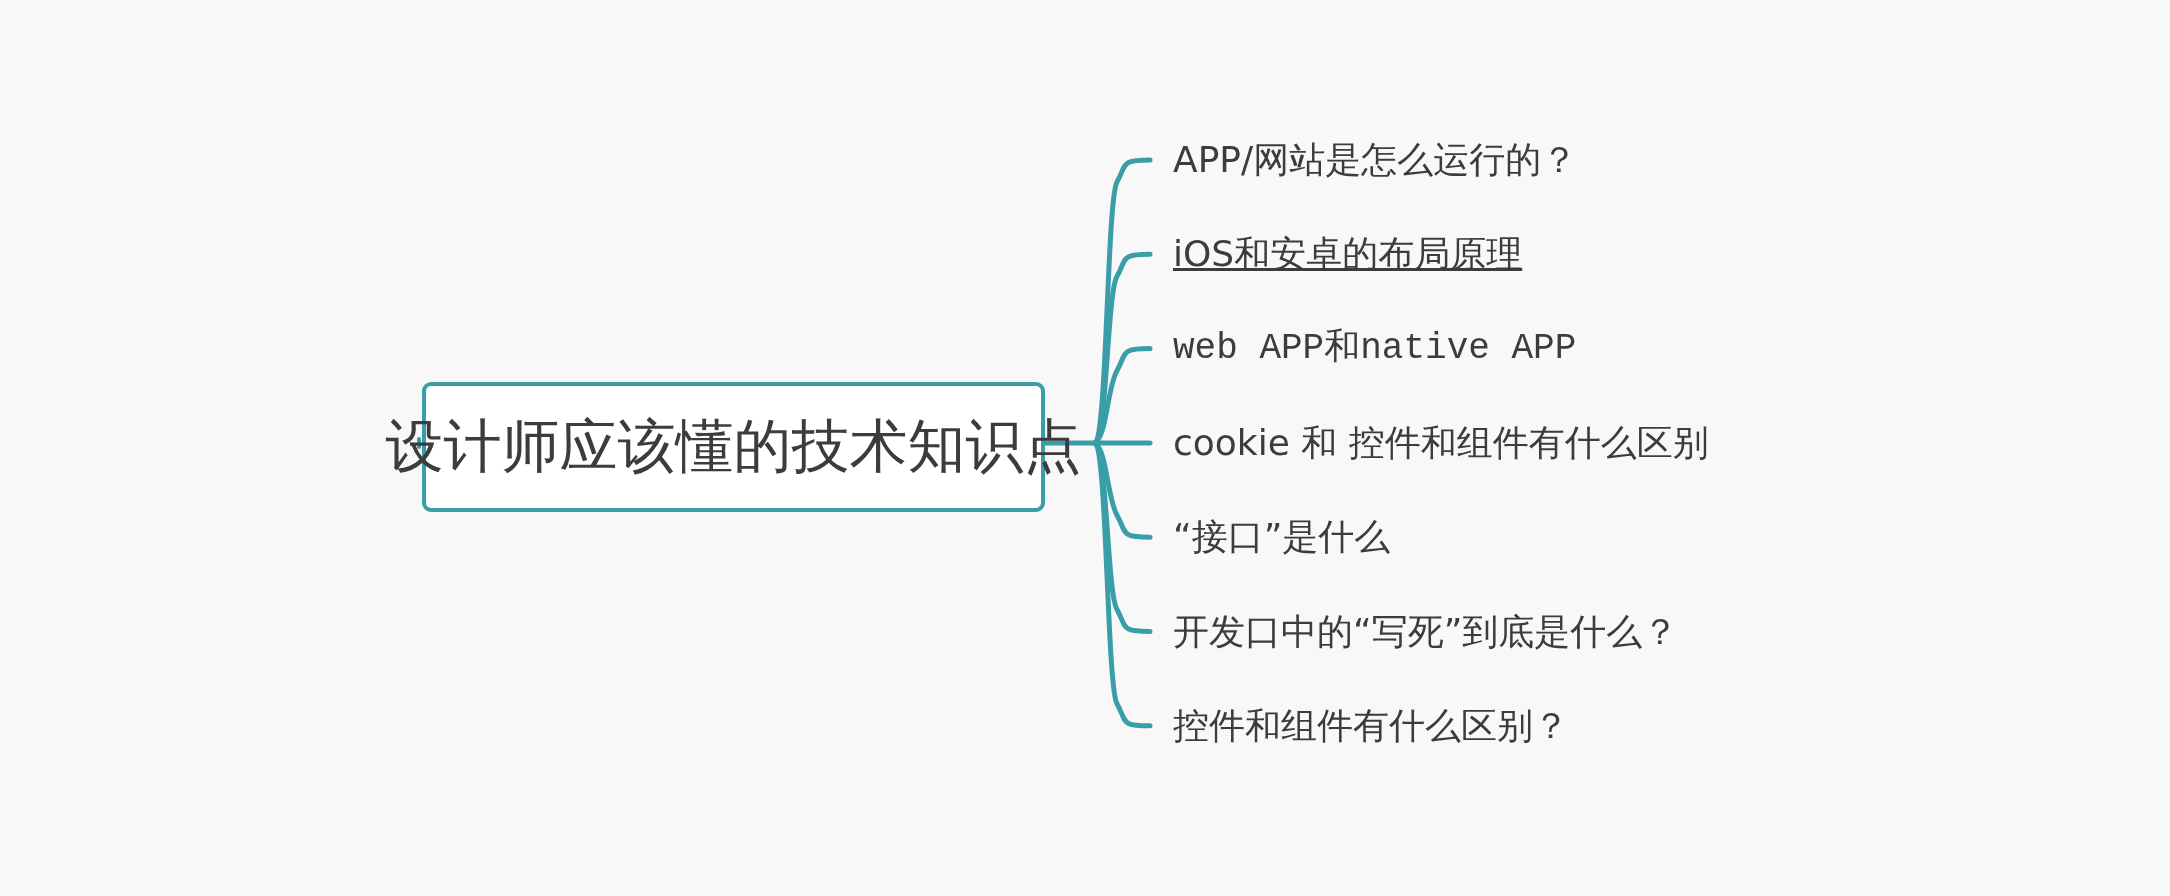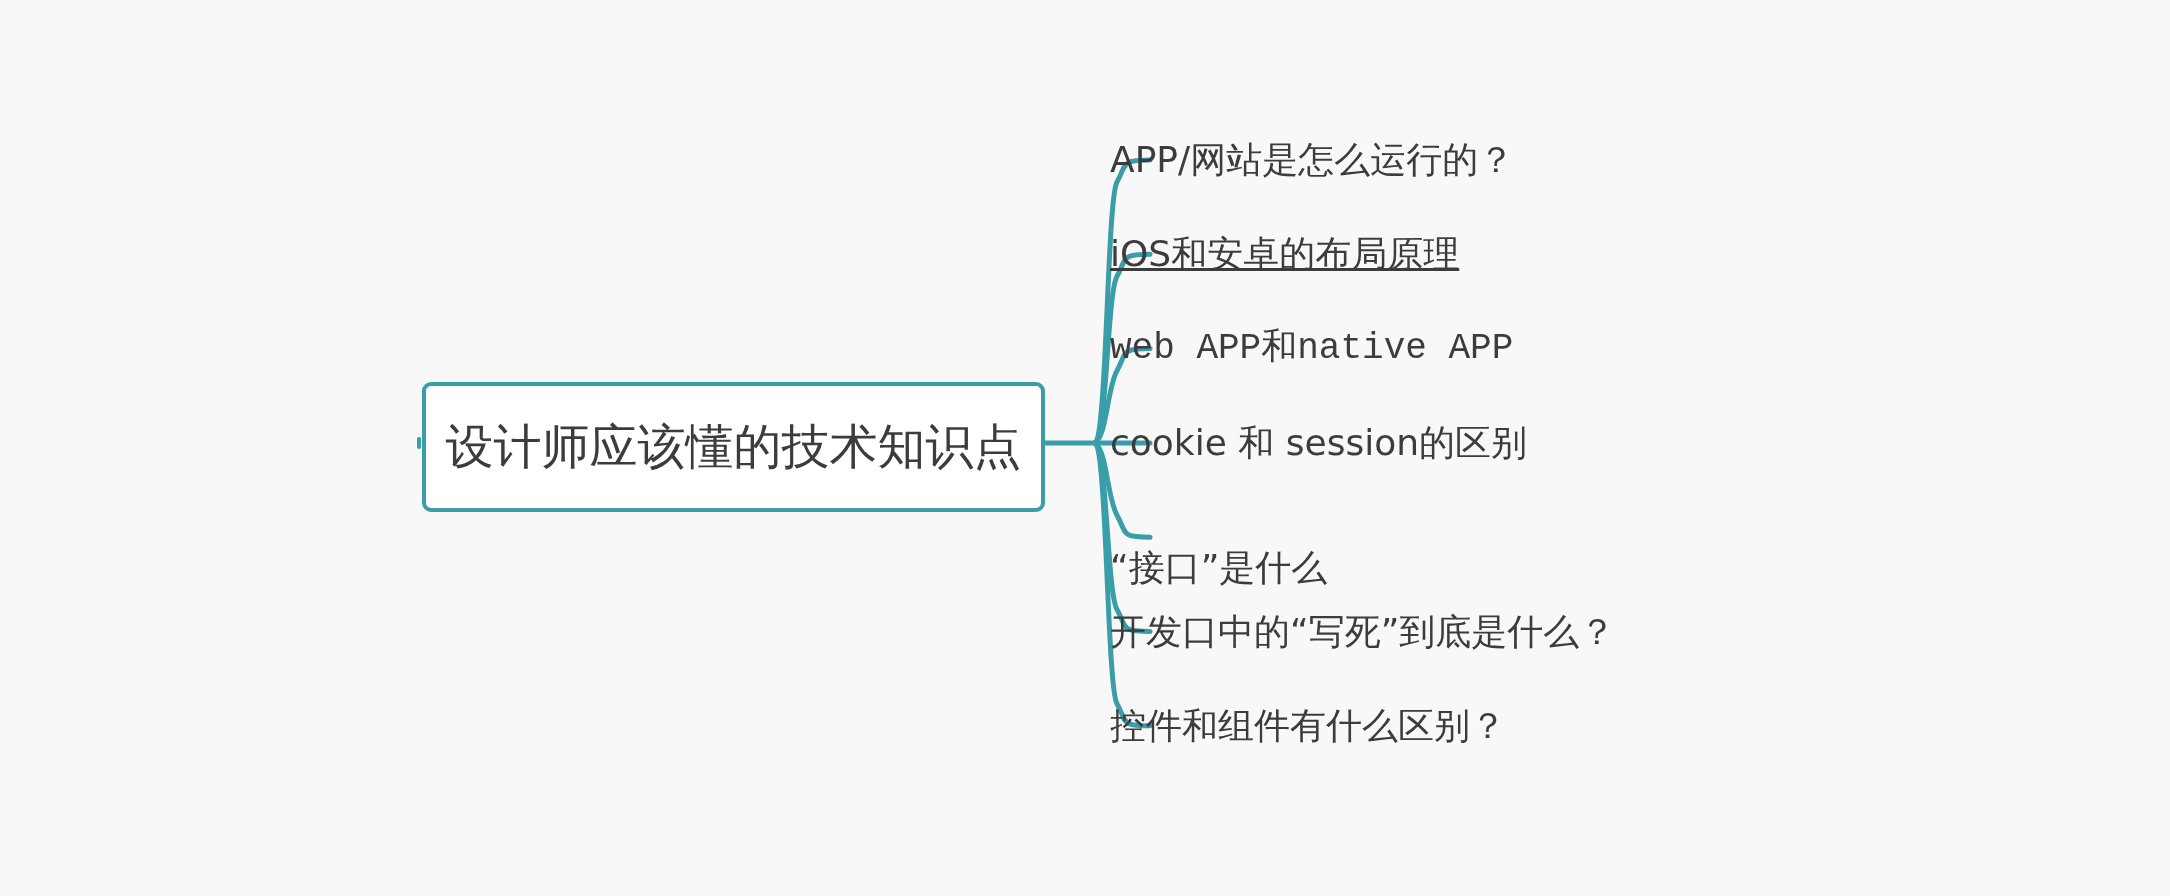--- a/index.html
+++ b/index.html
@@ -14,32 +14,32 @@
       position: absolute;
       left: 422px; top: 382px;
       width: 623px; height: 130px;
       box-sizing: border-box;
       background: #ffffff;
       border: 4.5px solid #3a9ea8;
       border-radius: 9px;
       display: flex; align-items: center; justify-content: center;
     }
     .root-label {
-      font-size: 48px;
+      font-size: 58px;
       color: #3c3c3c;
       letter-spacing: 0px;
       white-space: nowrap;
     }
     .left-tick {
       position: absolute; left: 417px; top: 437px;
       width: 4px; height: 12px; background: #3a9ea8; border-radius: 2px;
     }
     .branch-label {
       position: absolute;
-      left: 1110px;
+      left: 1173px;
       font-size: 36px;
       color: #3c3c3c;
       white-space: nowrap;
       line-height: 44px;
       transform: translateY(-50%);
       text-align: right;
     }
   </style>
 </head>
 <body>
@@ -58,17 +58,17 @@
 <div class="left-tick"></div>
 
 <div class="root-node">
   <span class="root-label">设计师应该懂的技术知识点</span>
 </div>
 
 <div id="branches">
     <div class="branch-label" style="top: 160px;">APP/网站是怎么运行的？</div>
     <div class="branch-label" style="top: 254.3px; text-decoration: underline;">iOS和安卓的布局原理</div>
     <div class="branch-label" style="top: 348.6px; font-family: Liberation Mono, monospace;">web APP和native APP</div>
-    <div class="branch-label" style="top: 442.9px;">cookie 和 session的区别</div>
-    <div class="branch-label" style="top: 537.2px; margin-top: 31px;">“接口”是什么</div>
+    <div class="branch-label" style="top: 442.9px;">cookie 和 控件和组件有什么区别</div>
+    <div class="branch-label" style="top: 537.2px;">“接口”是什么</div>
     <div class="branch-label" style="top: 631.5px;">开发口中的“写死”到底是什么？</div>
     <div class="branch-label" style="top: 725.8px;">控件和组件有什么区别？</div>
   </div>
 
 </body></html>

